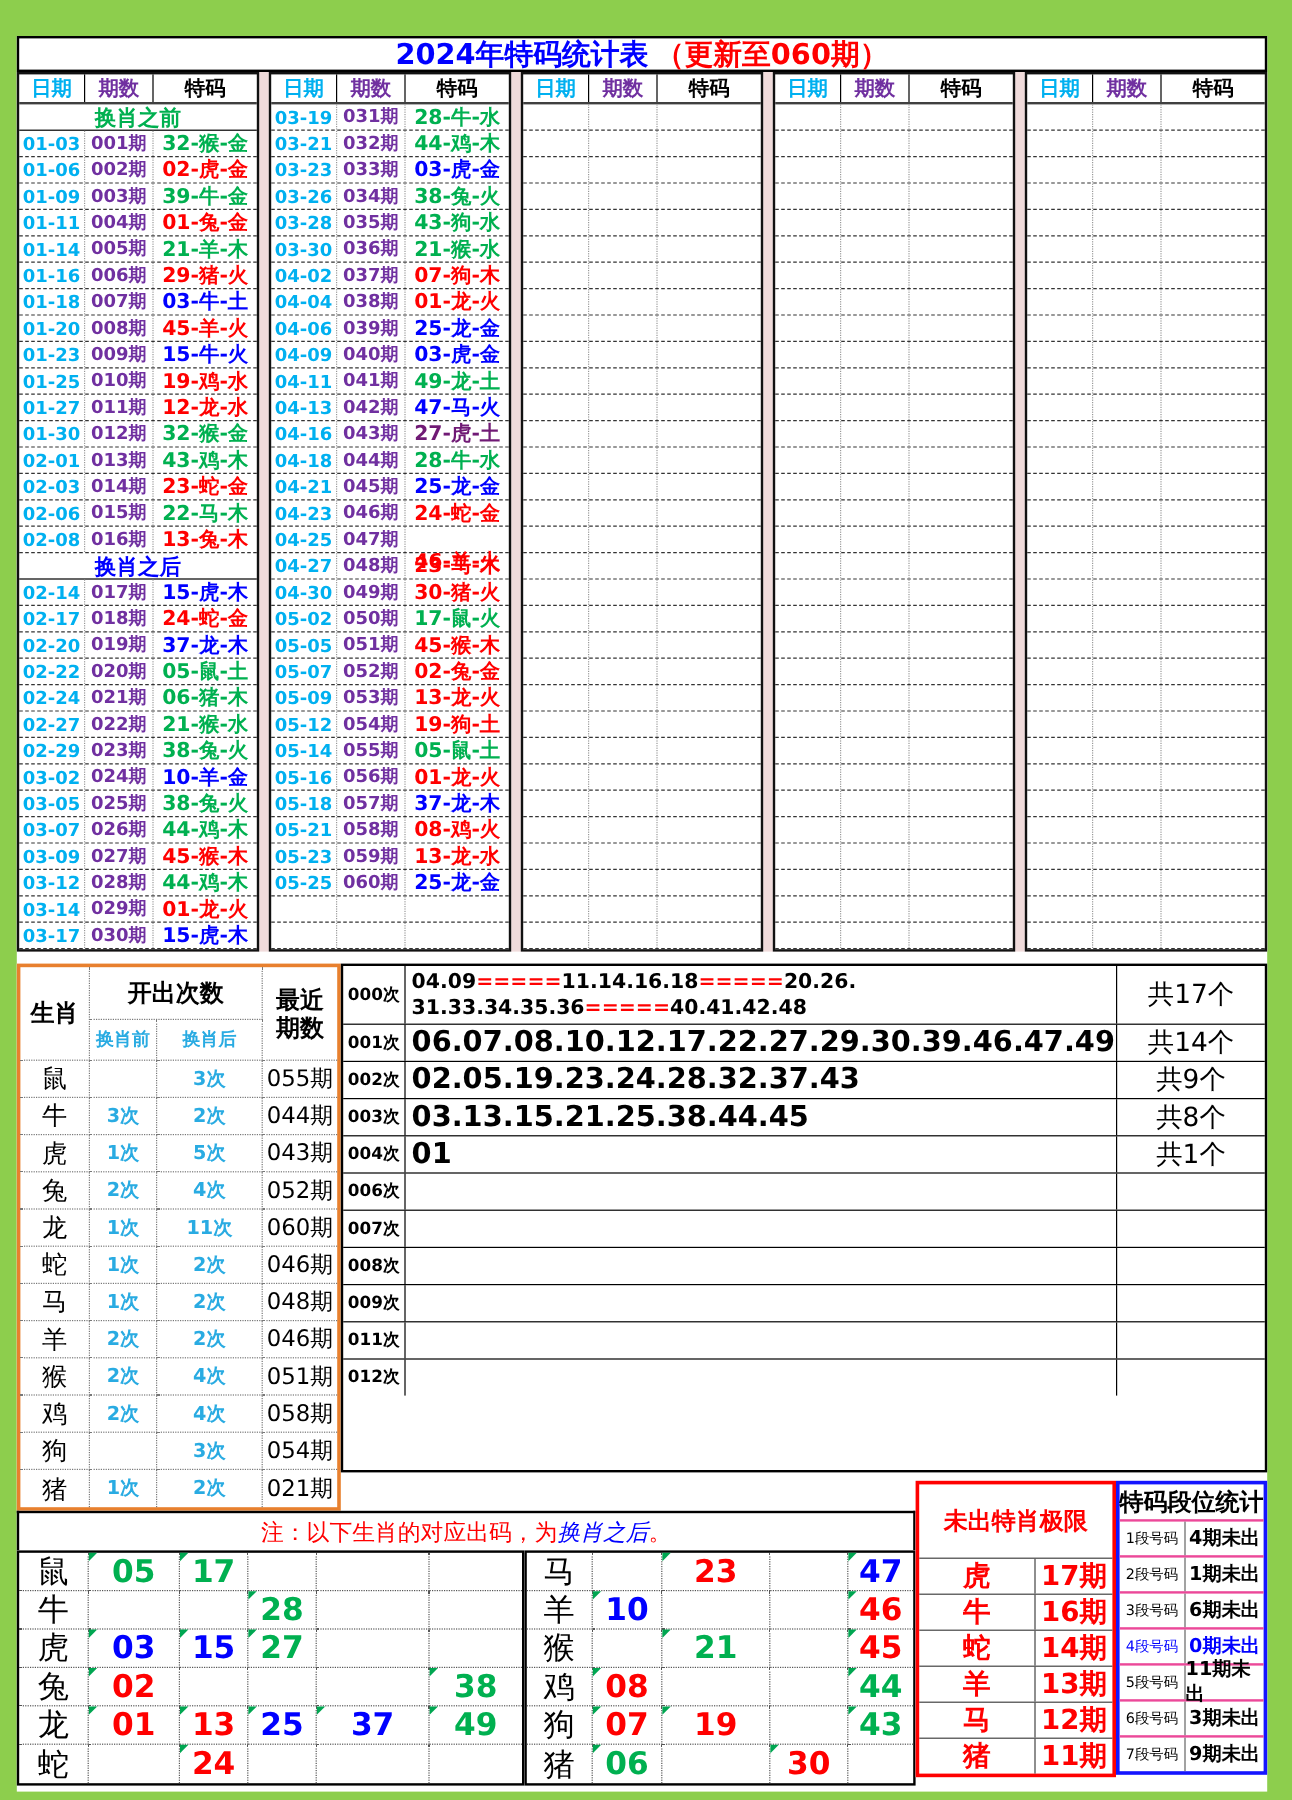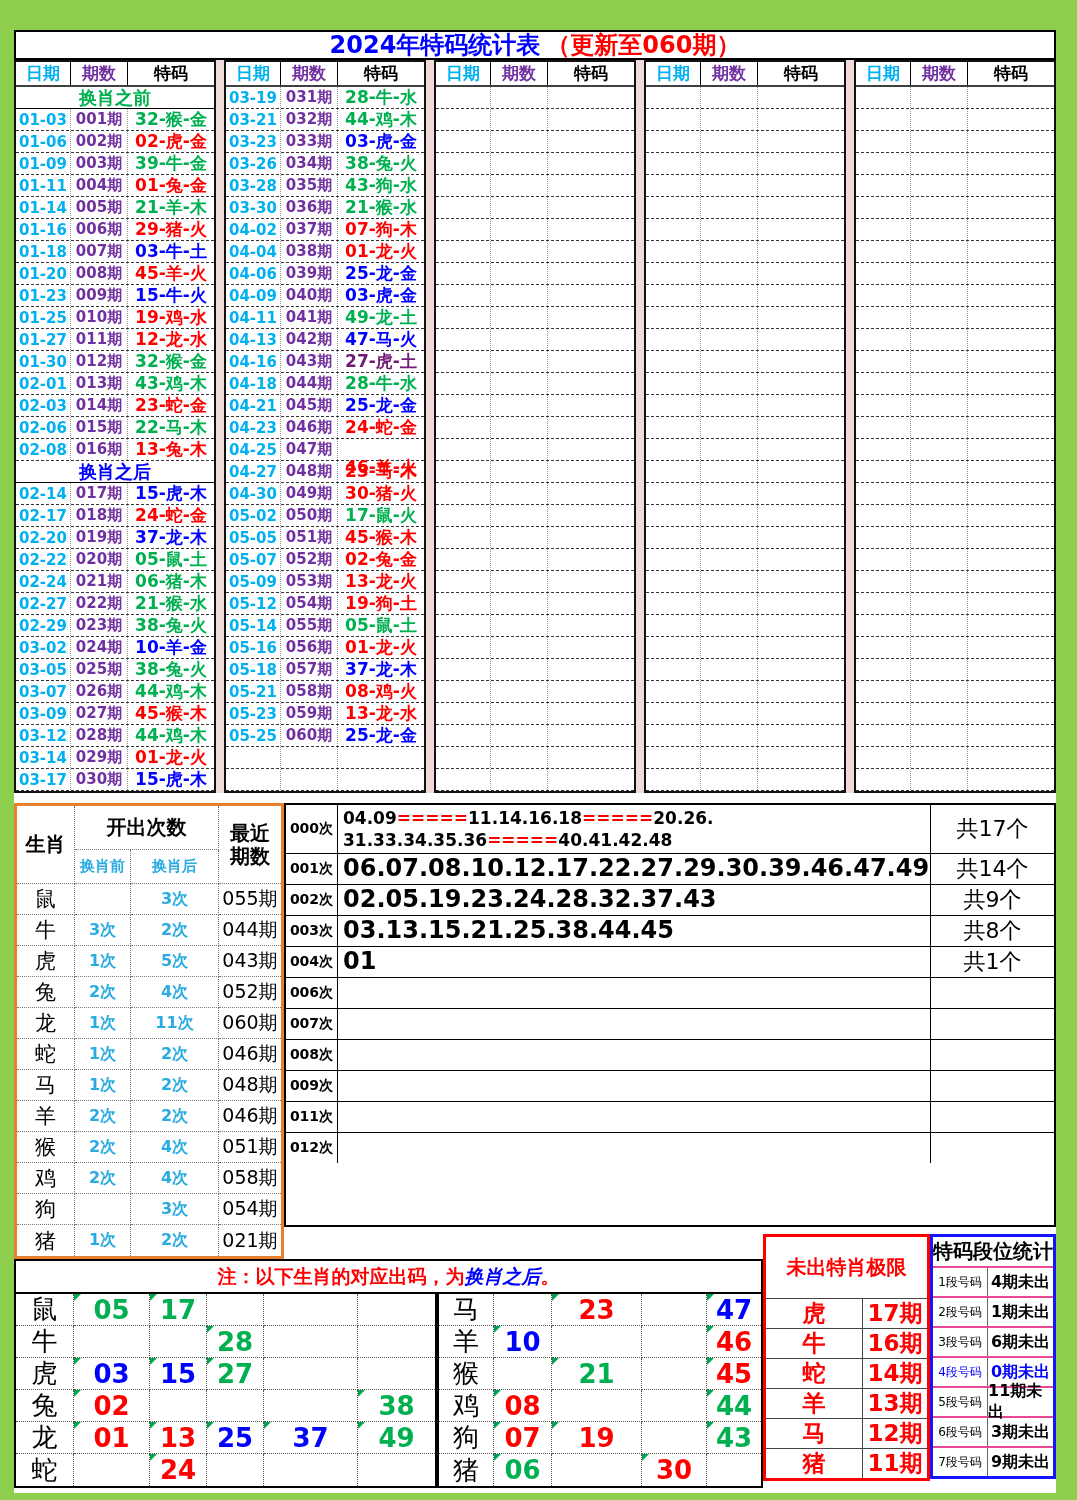--- a/index.html
+++ b/index.html
@@ -46,21 +46,21 @@
   .f-row.first { height: 48px; border-top: none; }
   .f-label { width: 52px; border-right: 1px solid #000; font-size: 14px; font-weight: 600; display: flex; align-items: center; justify-content: center; }
   .f-content { flex: 1; display: flex; flex-direction: column; justify-content: center; padding-left: 5px; font-weight: 600; font-size: 17px; line-height: 1.3; overflow: hidden; white-space: nowrap; }
   .f-content.big { font-size: 24px; }
   .f-count { width: 124px; border-left: 1px solid #000; display: flex; align-items: center; justify-content: center; font-size: 22px; }
   .seg-red { color: #FF0000; }
   .seg-black { color: #000; }
 
   
   .bottom { position: relative; height: 233px; }
-  .note { position: absolute; left: 0; top: 0; width: 749px; height: 33px; border: 2px solid #000; border-bottom: none; display: flex; align-items: center; justify-content: center; font-size: 19px; font-weight: bold; color: #FF0000; background: #fff; }
+  .note { position: absolute; left: 0; top: 0; width: 749px; height: 33px; border: 2px solid #000; border-bottom: none; display: flex; align-items: center; justify-content: center; font-size: 19px; font-weight: normal; color: #FF0000; background: #fff; }
   .note-highlight { color: #0000FF; font-style: italic; }
   .bgrid { position: absolute; top: 33px; display: grid; grid-auto-rows: 32px; border: 2px solid #000; background: #fff; }
   .bgrid-left { left: 0; width: 423px; grid-template-columns: 58px 76px 57px 57px 94px 77px; }
   .bgrid-right { left: 423px; width: 326px; grid-template-columns: 55px 58px 90px 65px 54px; }
   .bz, .bc { position: relative; display: flex; align-items: center; justify-content: center; border-right: 1px dotted #555; border-bottom: 1px dotted #555; }
   .bz { font-size: 26px; color: #000; }
   .bc { font-size: 26px; font-weight: 600; }
   .nr { border-right: none !important; } .nb { border-bottom: none !important; }
   .tri { position: absolute; top: 0; left: 0; width: 0; height: 0; border-top: 7px solid #00A651; border-right: 7px solid transparent; }
 

